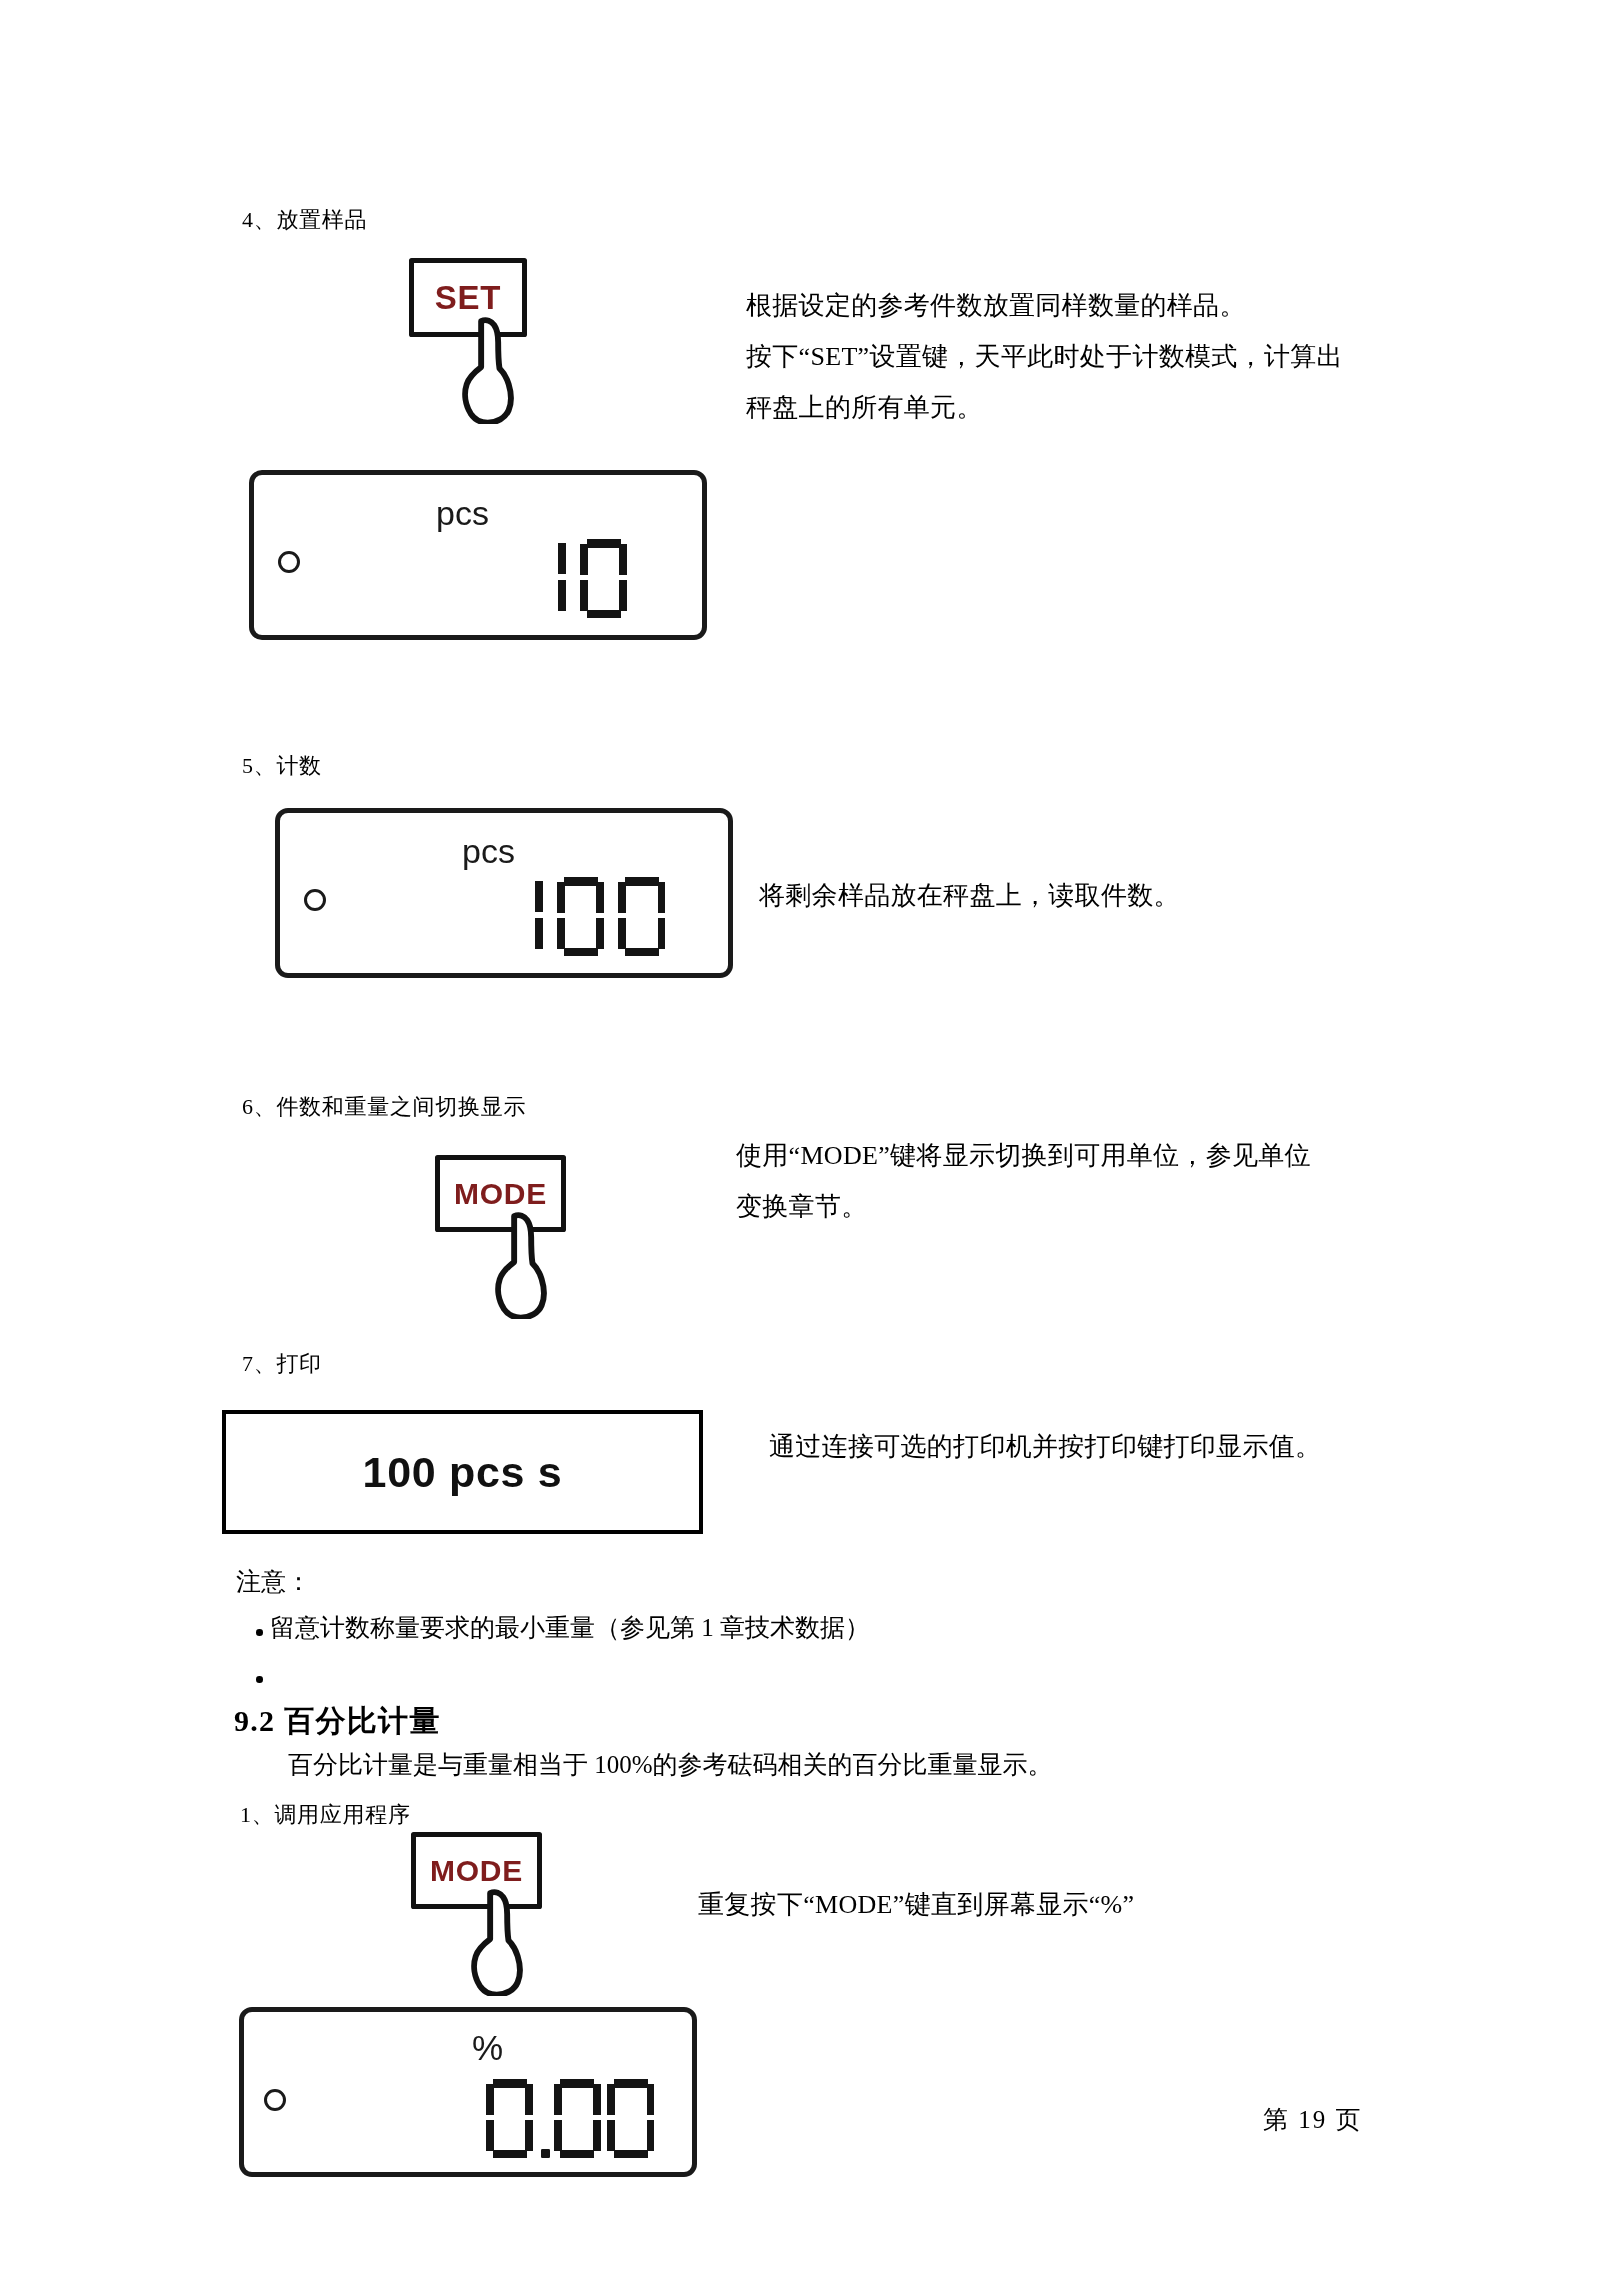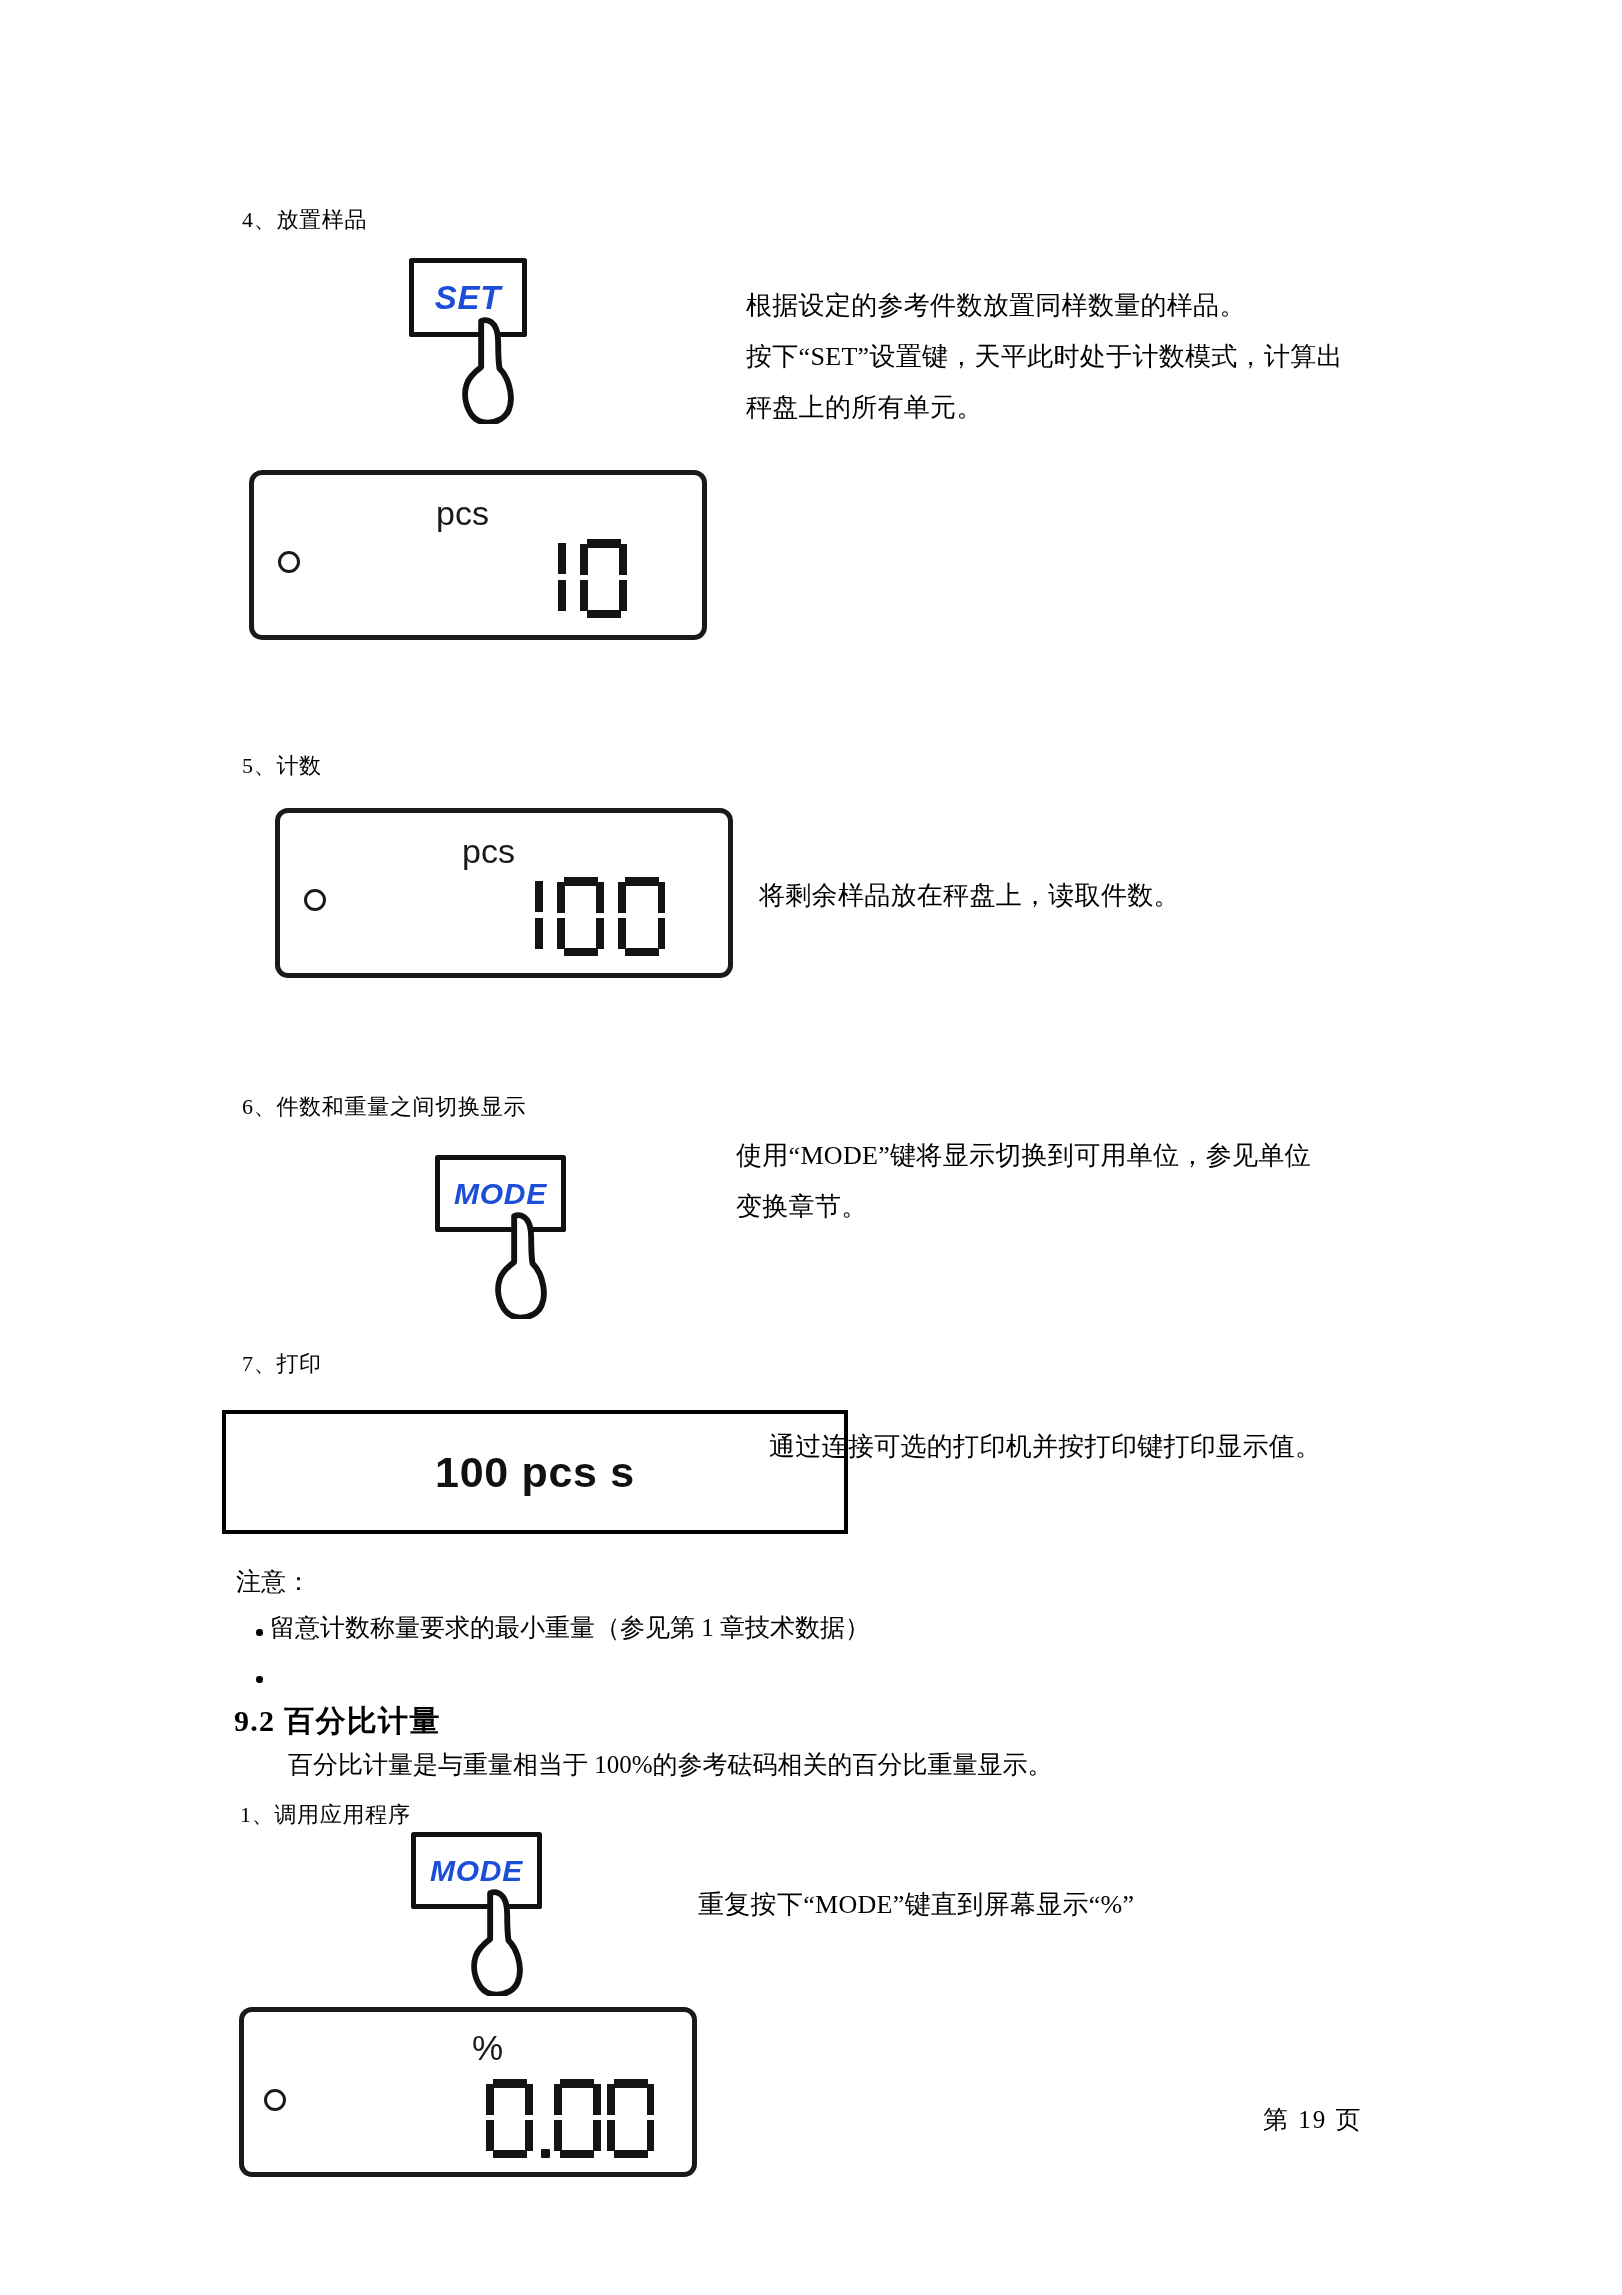--- a/index.html
+++ b/index.html
@@ -63,24 +63,23 @@
     border: 5.9px solid #111111;
     border-radius: 2.6px;
     box-sizing: border-box;
     display: flex;
     align-items: center;
     justify-content: center;
   }
   .press-btn .keycap-label {
     font-family: "Liberation Sans", "DejaVu Sans", sans-serif;
     font-weight: bold;
-    color: #1d4ed8;
+    color: #7f1d1d;
     letter-spacing: 0.7px;
     line-height: 1;
-    font-style: italic;
   }
   .press-btn .hand {
     position: absolute;
   }
 
   
   .lcd {
     position: absolute;
     box-sizing: border-box;
     background: #ffffff;
@@ -234,21 +233,21 @@
                C82 163 95 156 100 144 C105 132 104 117 100 104 C97 94 92 86 86 80
                C84 66 84 52 84 40 C84 30 82 20 78 14 C74 8 66 4 58 8 Z" fill="#ffffff" stroke="#111111" stroke-width="9" stroke-linejoin="round"></path>
     </svg>
   </div>
 
   <div class="txt body-line" style="left:736px; top:1138px;">使用“MODE”键将显示切换到可用单位，参见单位</div>
   <div class="txt body-line" style="left:736px; top:1189px;">变换章节。</div>
 
   <div class="txt step-label" style="left:242px; top:1349px;">7、打印</div>
 
-  <div class="print-box" style="left:222px; top:1410px; width:626px; height:124px;">
+  <div class="print-box" style="left:222px; top:1410px; width:481px; height:124px;">
     <span class="readout" style="font-size:43px;">100 pcs  s</span>
   </div>
 
   <div class="txt body-line" style="left:769px; top:1429px;">通过连接可选的打印机并按打印键打印显示值。</div>
 
   <div class="txt note-head" style="left:236px; top:1565px;">注意：</div>
 
   <div class="bullet-dot" style="left:256px; top:1629px;"></div>
   <div class="txt note-item" style="left:270px; top:1611px;">留意计数称量要求的最小重量（参见第 1 章技术数据）</div>
 

